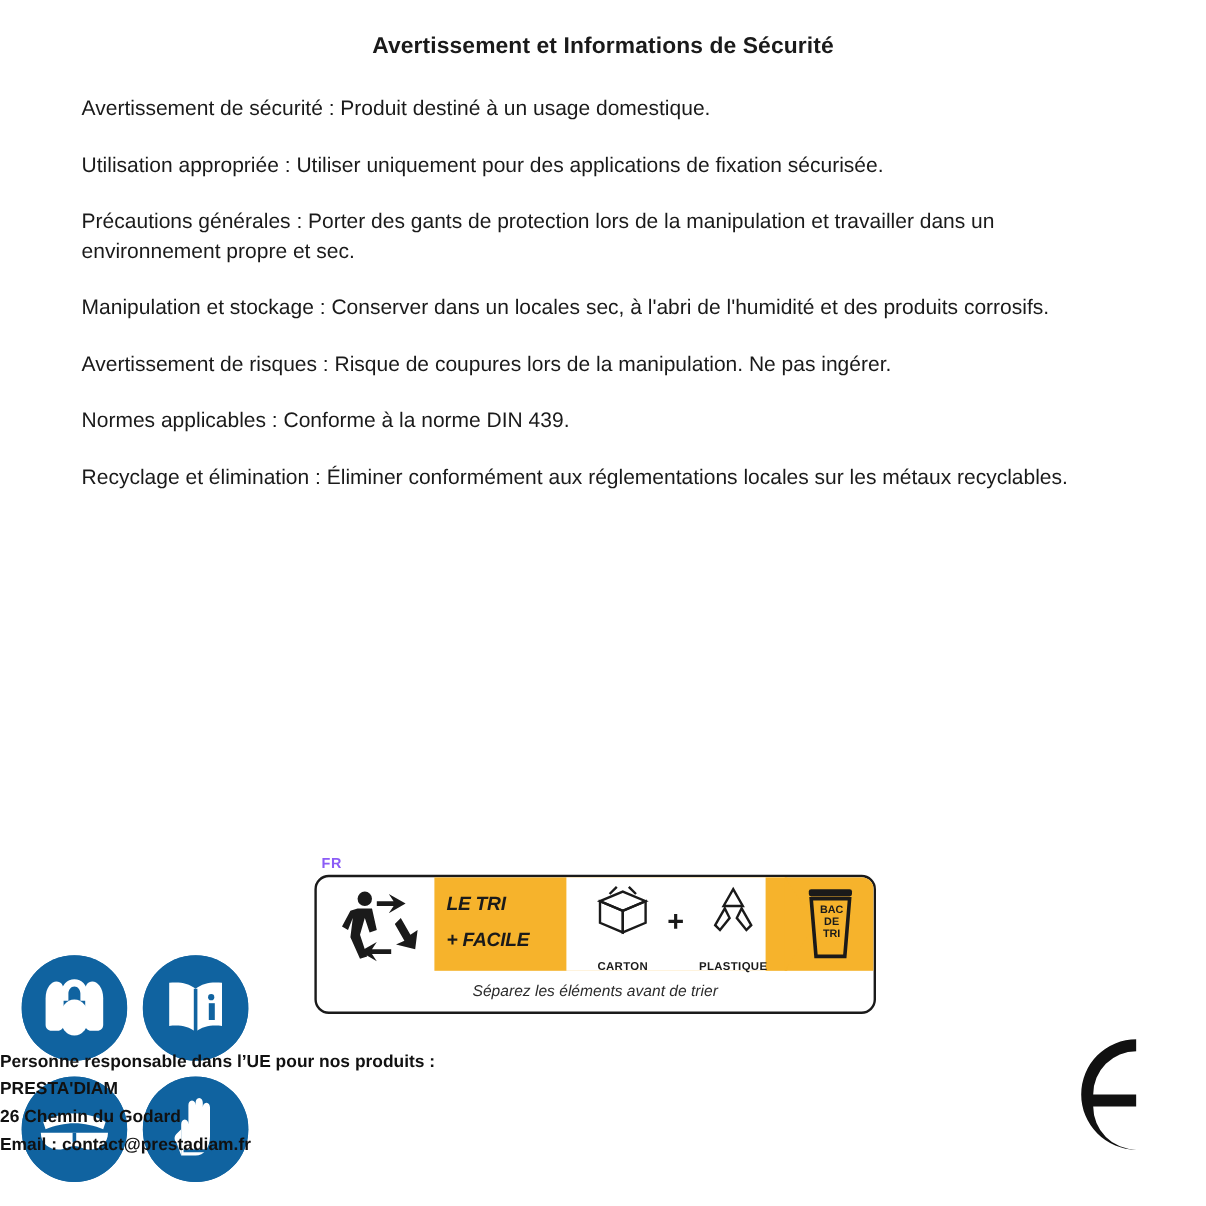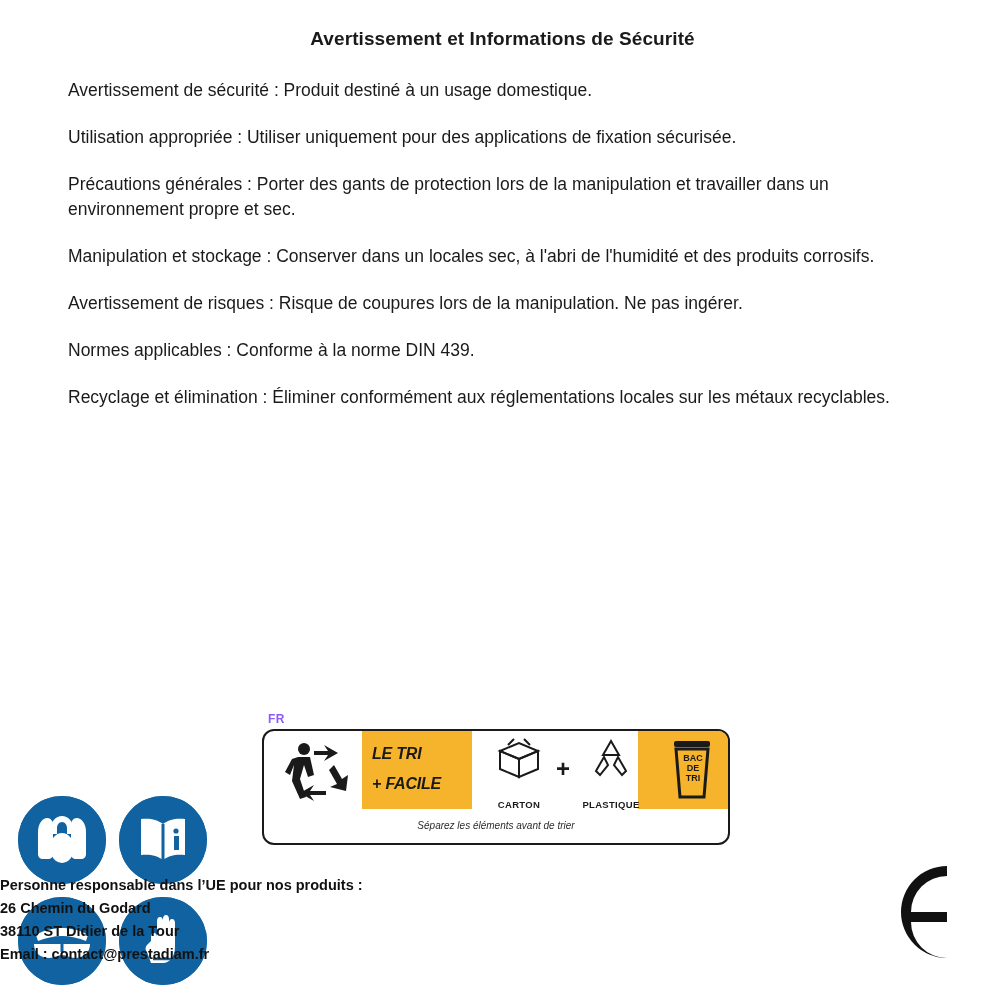--- a/index.html
+++ b/index.html
@@ -184,21 +184,21 @@
   }
   .tri-footer {
     position: absolute;
     left: 0;
     top: 78px;
     width: 100%;
     height: 32px;
     display: flex;
     align-items: center;
     justify-content: center;
-    font-size: 10px;
+    font-size: 13px;
     font-style: italic;
     color: #2b2b2b;
   }
 
   
   .resp-block {
     position: absolute;
     left: 0;
     top: 874px;
     width: 1005px;
@@ -333,22 +333,22 @@
         <span>TRI</span>
       </div>
     </div>
 
     <div class="tri-footer">Séparez les éléments avant de trier</div>
   </div>
 </div>
 
 <div class="resp-block">
   <span class="ln"><span>Personne responsable dans l’</span><span>UE</span><span> pour nos produits :</span></span>
+  <span class="ln">PRESTA'DIAM</span>
   <span class="ln">26 Chemin du Godard</span>
-  <span class="ln">38110 ST Didier de la Tour</span>
   <span class="ln">Email : contact@prestadiam.fr</span>
 </div>
 
 <div class="ce-mark">
   <svg width="150" height="112" viewBox="0 0 150 112" xmlns="http://www.w3.org/2000/svg">
     <path d="M58 10 A46 46 0 1 0 58 102 A36 36 0 1 1 58 10 Z" fill="#111111"></path>
     <path d="M150 10 A46 46 0 0 0 104 56 A46 46 0 0 0 150 102 A36 36 0 0 1 114 66 L150 66 L150 56 L114 56 A36 36 0 0 1 150 20 Z" fill="#111111"></path>
   </svg>
 </div>
 

